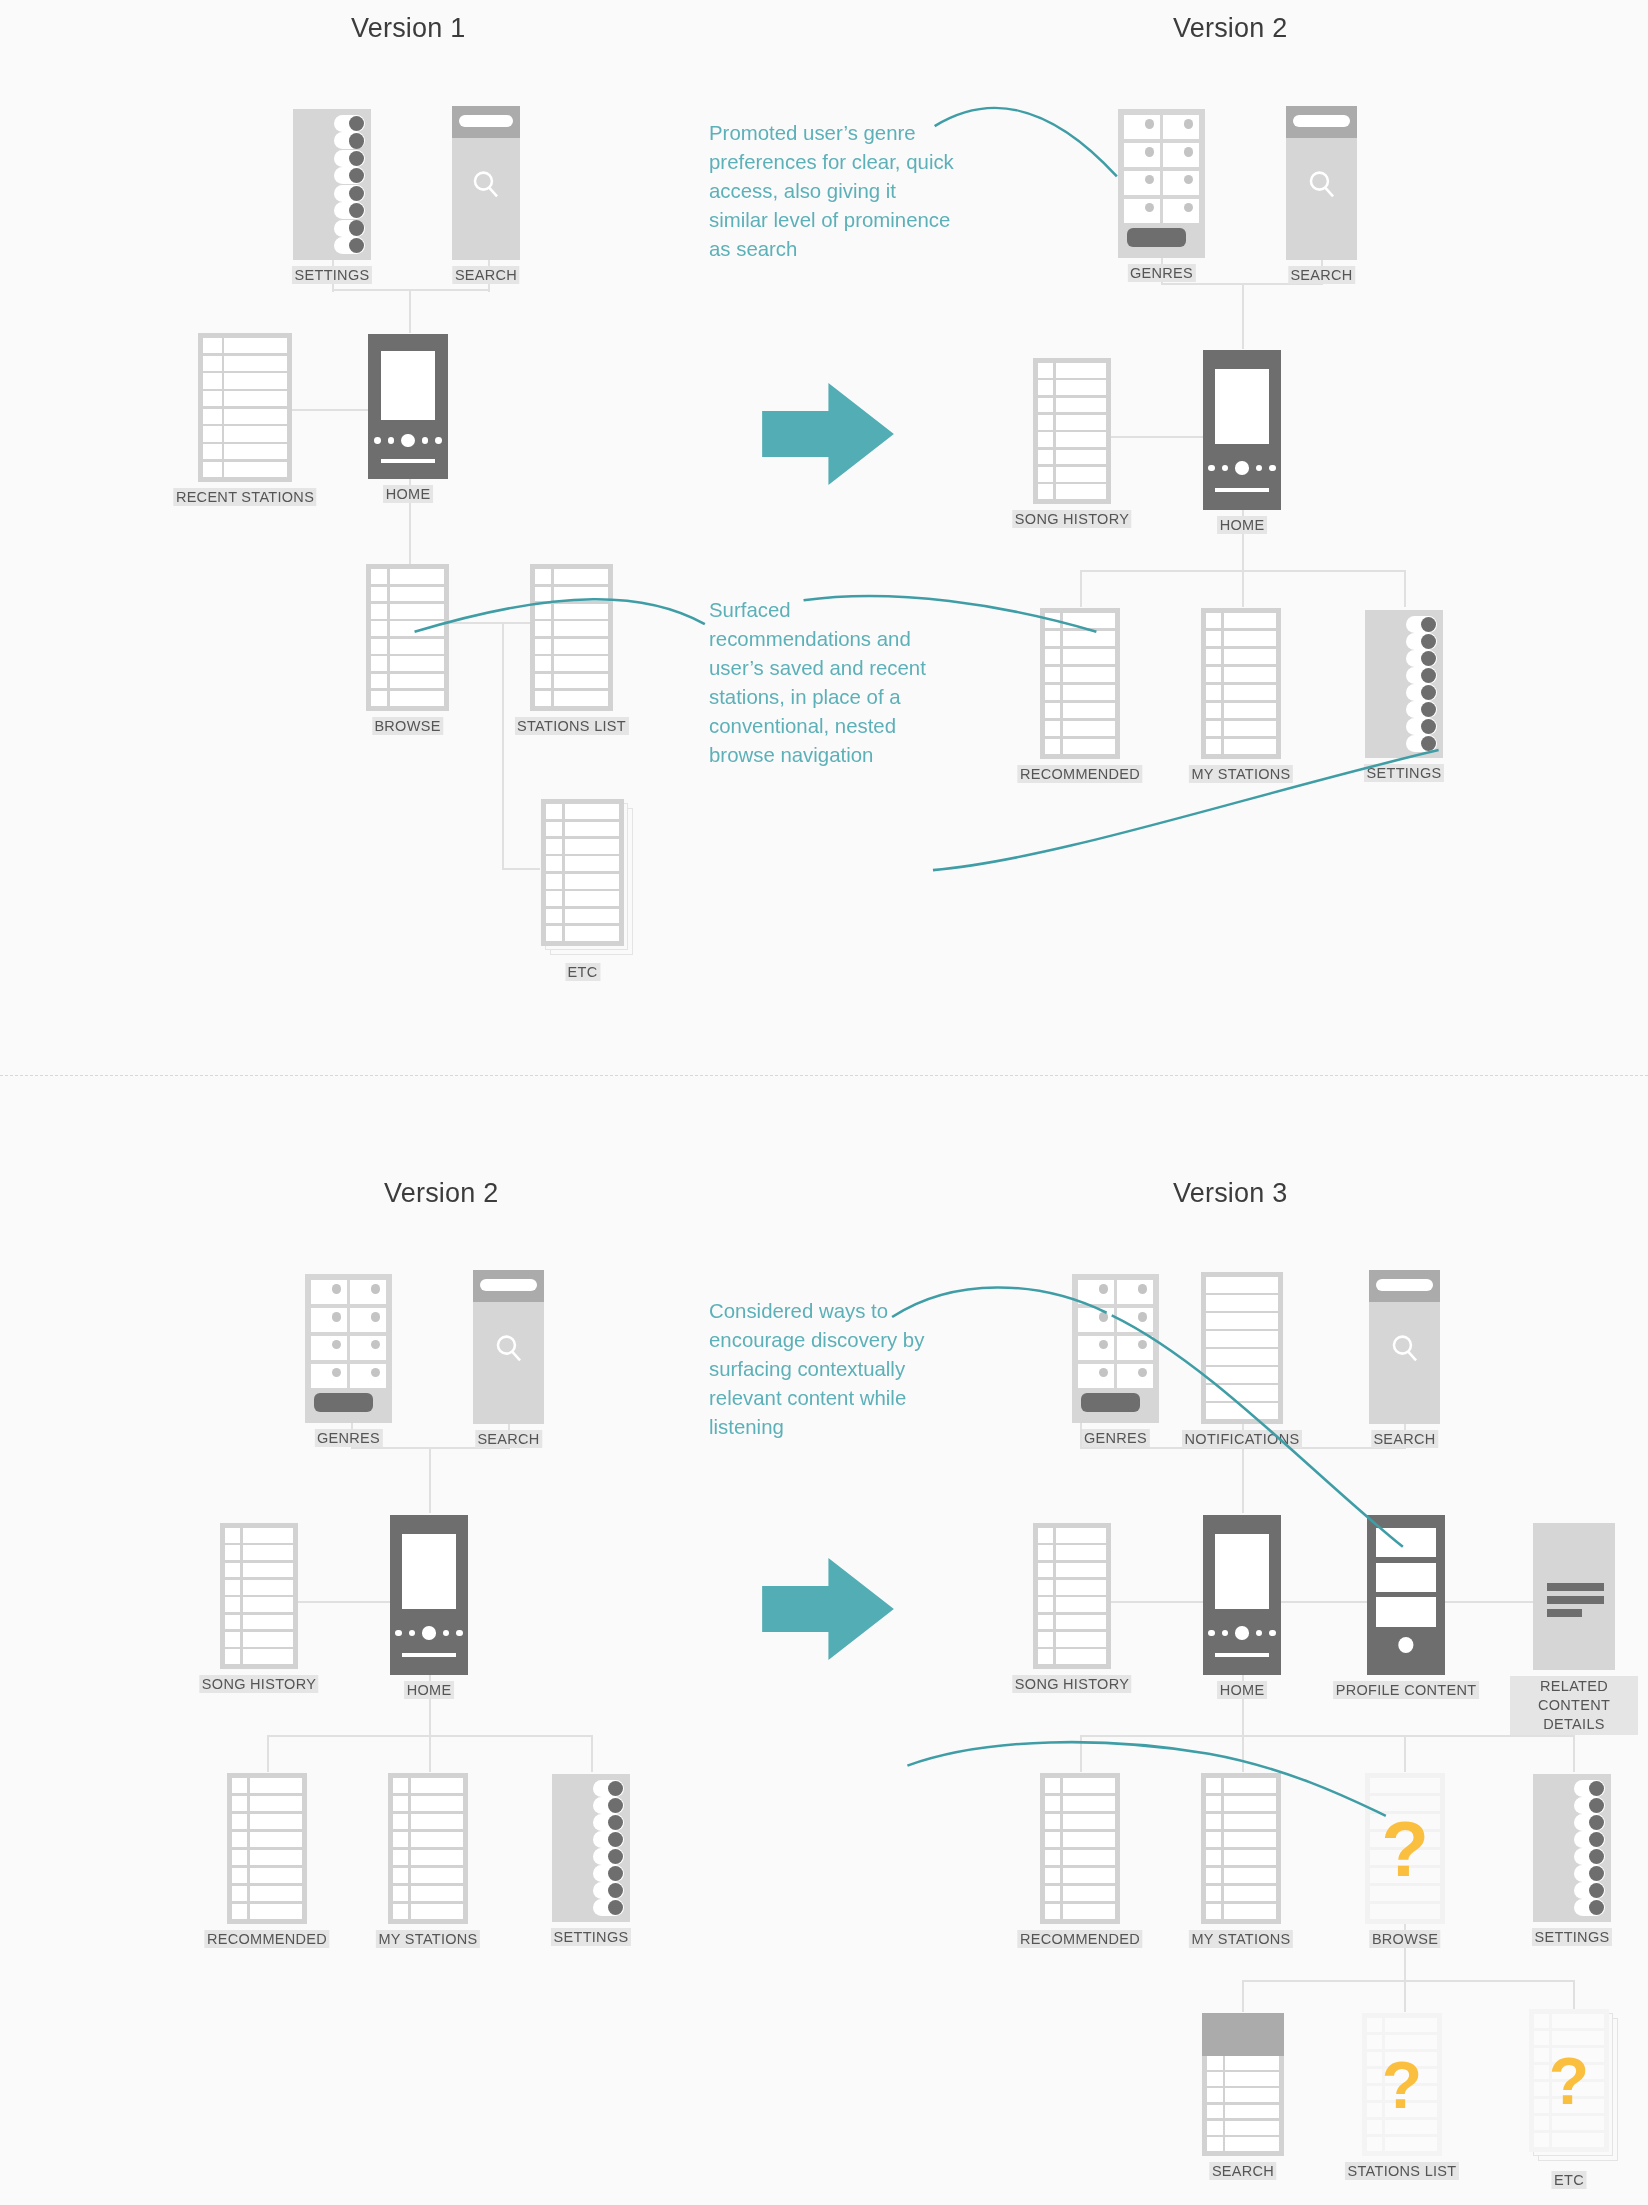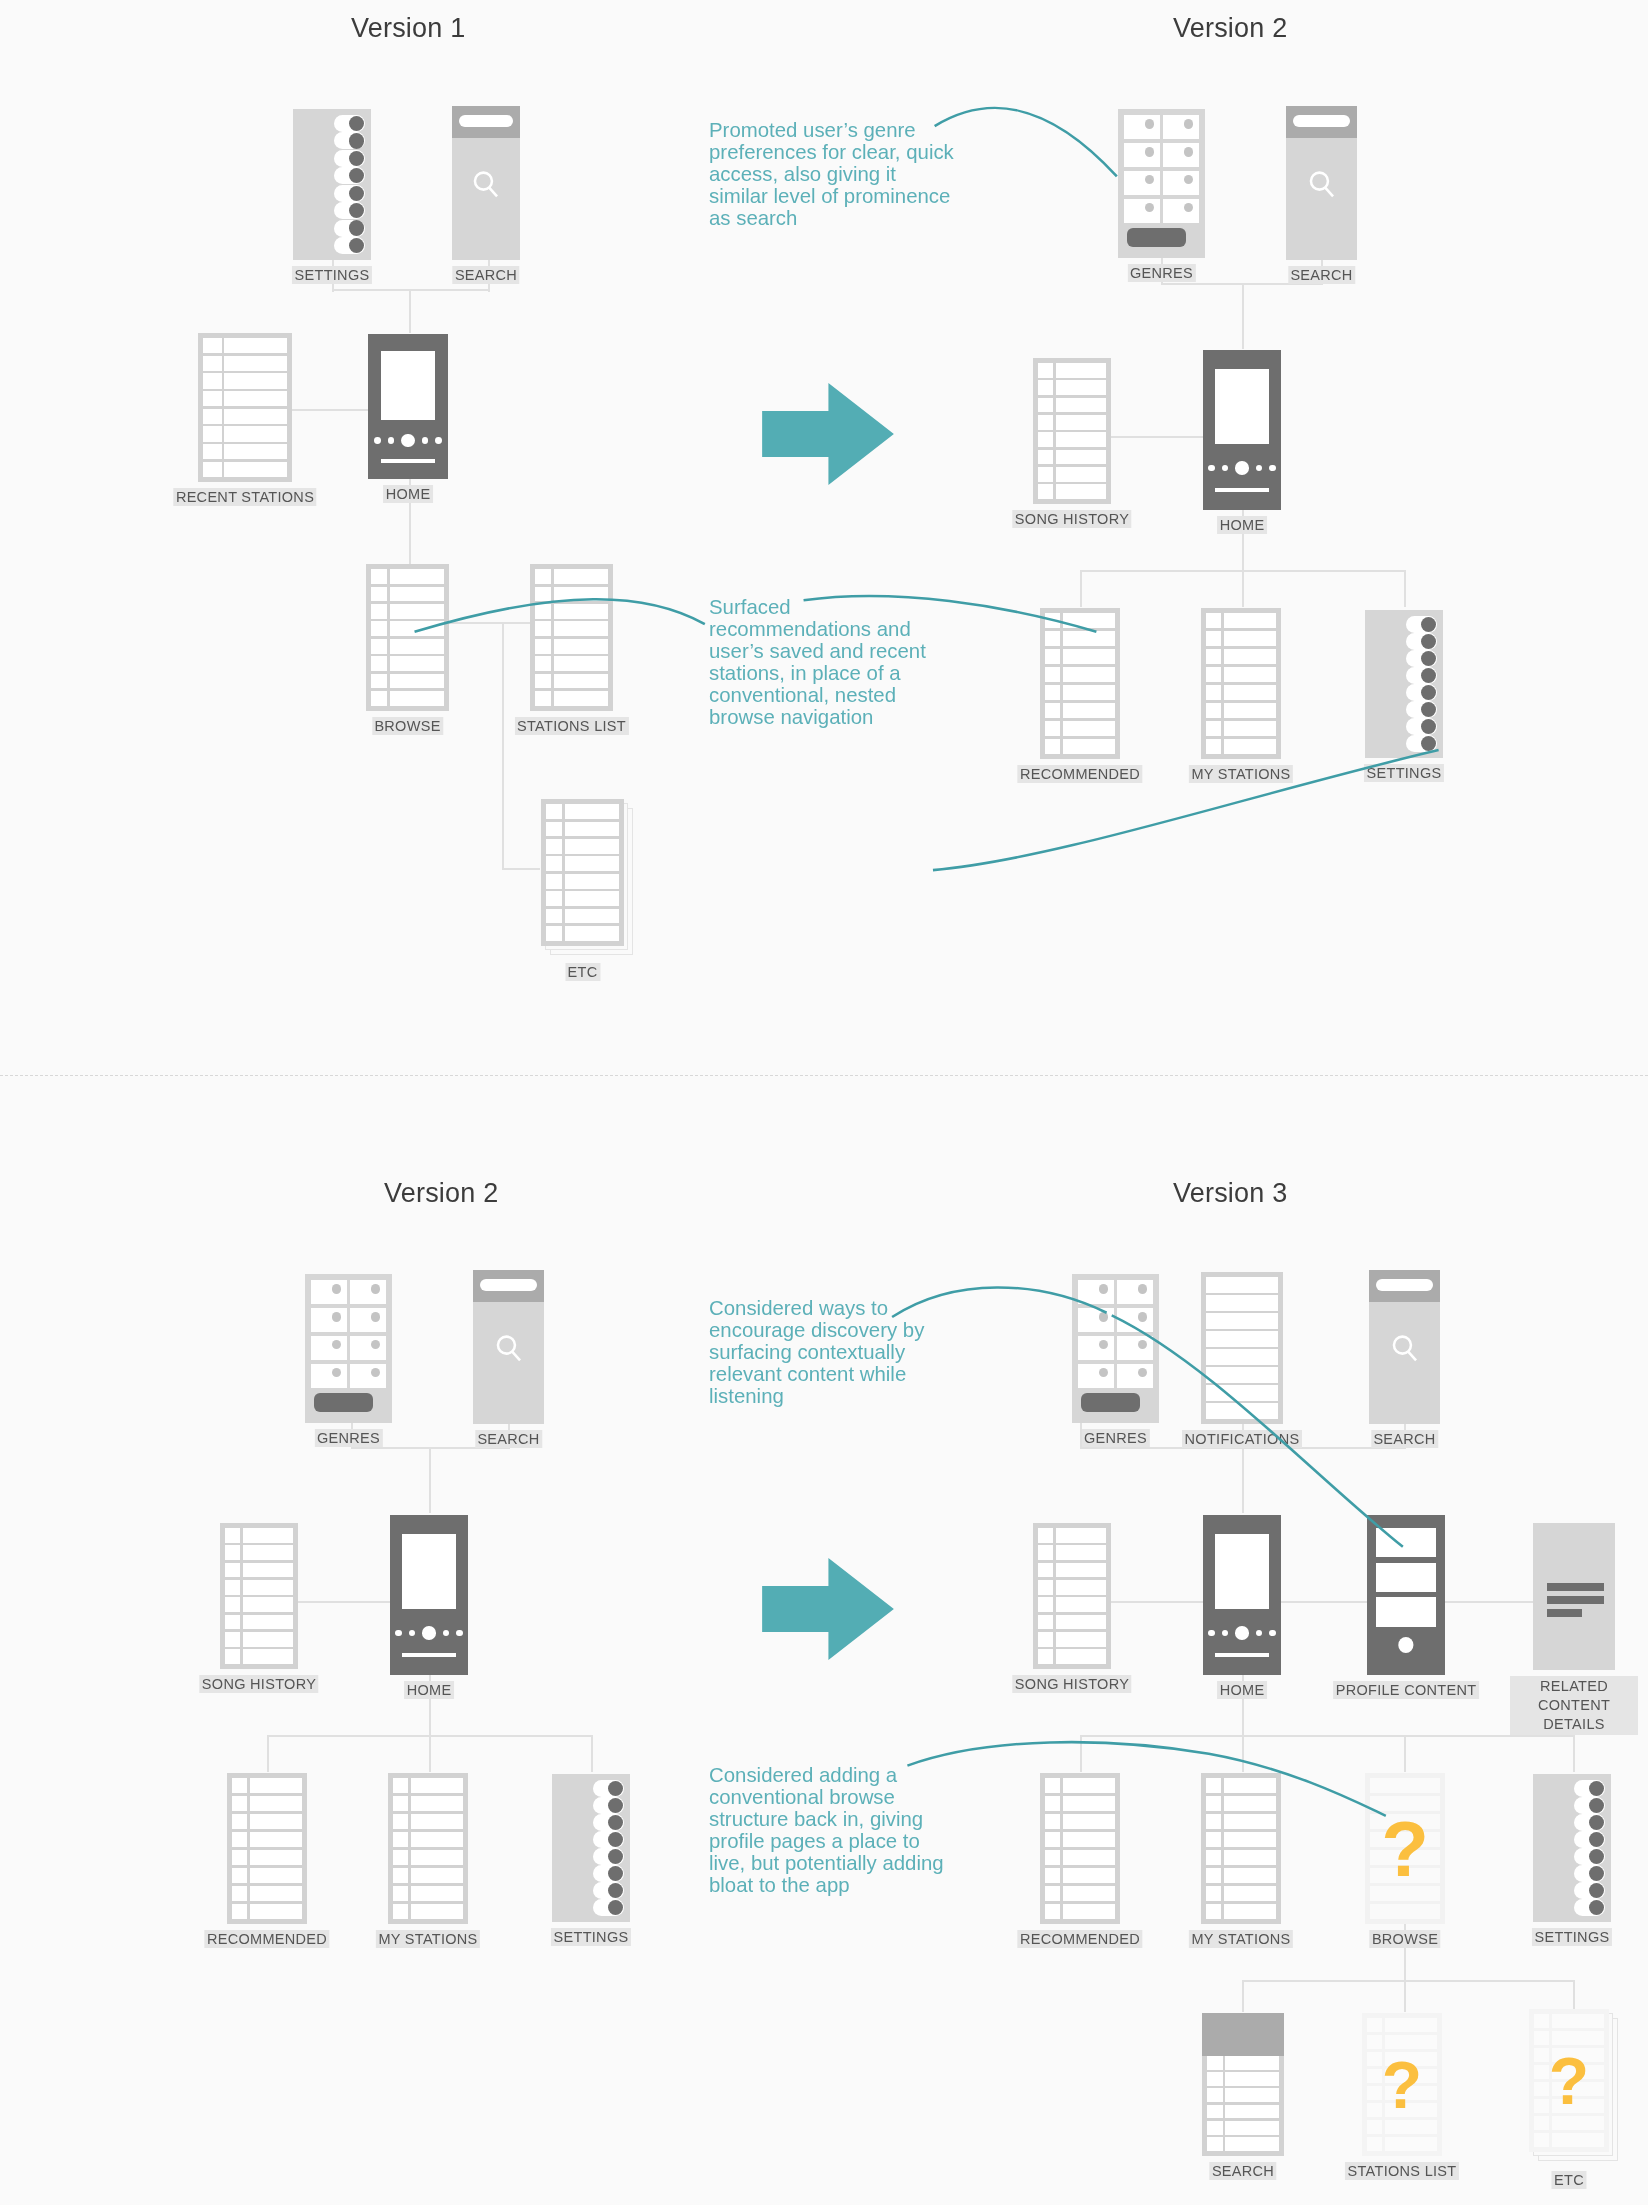--- a/index.html
+++ b/index.html
@@ -32,21 +32,21 @@
     left:0; width:1648px;
     height:0;
     border-top:1.7px dashed #d8d8d8;
   }
 
   
   .anno {
     position:absolute;
     color:#5cb0b8;
     font-size:20.4px;
-    line-height:22px;
+    line-height:29px;
     font-weight:400;
   }
 
   
   .node { position:absolute; }
   .node .caption {
     position:absolute;
     left:50%;
     transform:translateX(-50%);
     top:100%;
@@ -1235,21 +1235,20 @@
               </div>
           </div>
           <div class="qmark small">?</div>
         </div>
       </div>
     </div>
     <div class="caption" style="margin-top:19px;">ETC</div>
   </div>
 
   <div class="anno" style="left:709px; top:1297px; width:243px;">Considered ways to encourage discovery by surfacing contextually relevant content while listening</div>
-  <div class="anno" style="left:709px; top:1764px; width:243px;">Considered adding a conventional browse structure back in, giving profile pages a place to live, but potentially adding bloat to the app</div>
 
   <svg class="curve" width="1648" height="2205" viewBox="0 0 1936 2590">
     <path d="M1048,1547 C1120,1500 1220,1503 1300,1542" fill="none" stroke="#3f9da6" stroke-width="3"></path>
     <path d="M1306,1545 C1420,1600 1540,1730 1648,1817" fill="none" stroke="#3f9da6" stroke-width="3"></path>
     <path d="M1066,2074 C1160,2040 1300,2040 1420,2060 C1520,2078 1600,2120 1628,2133" fill="none" stroke="#3f9da6" stroke-width="3"></path>
   </svg>
 
 </div>
 
 

